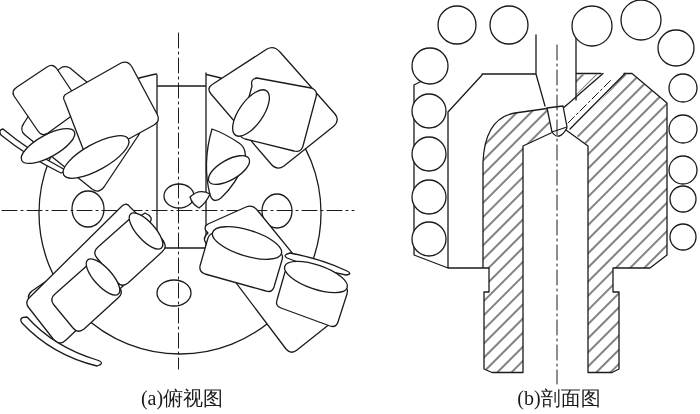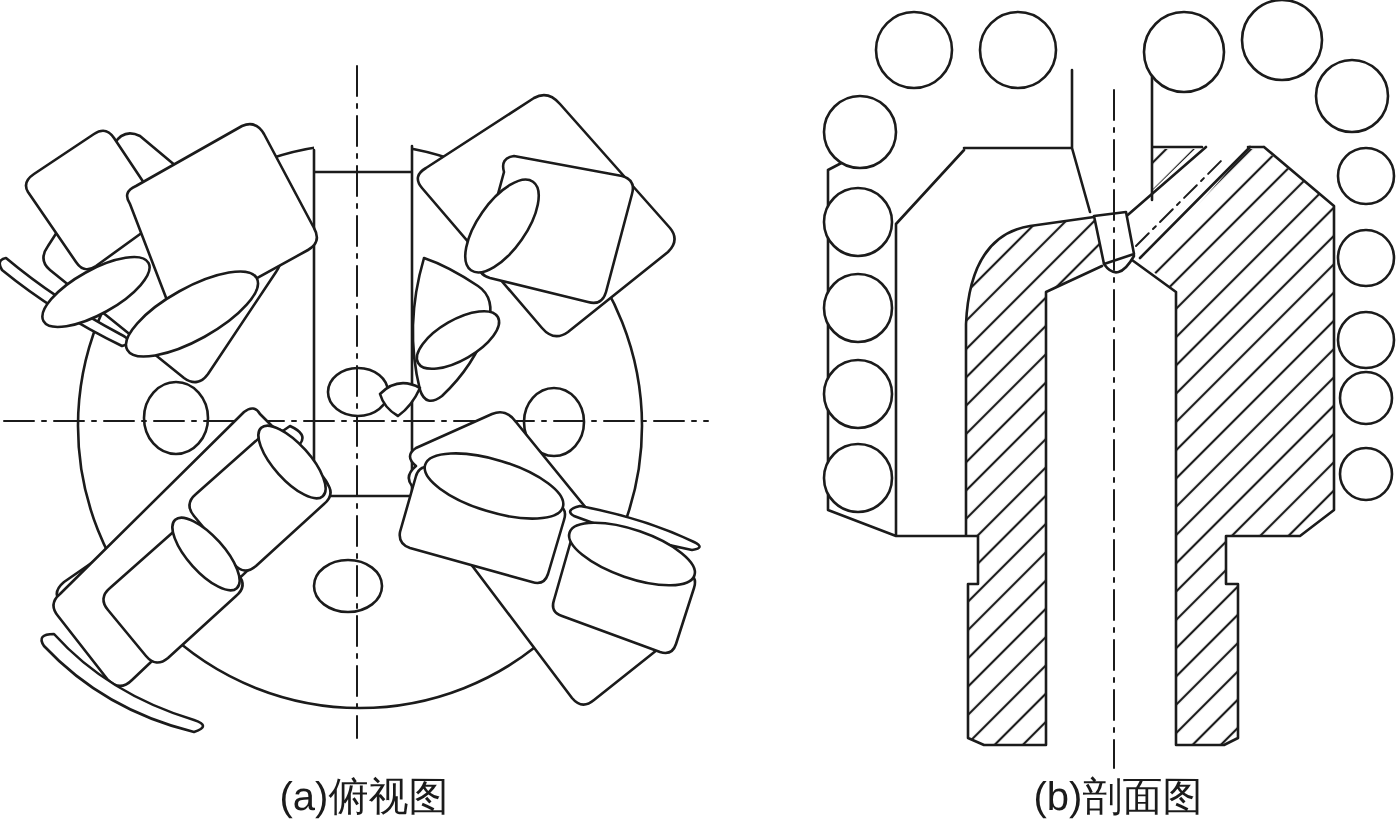--- a/index.html
+++ b/index.html
@@ -1,17 +1,17 @@
 <!DOCTYPE html>
 <html><head>
 <meta charset="utf-8">
 <style>
   html,body{margin:0;padding:0;background:#ffffff;}
   .canvas{position:relative;width:700px;height:414px;background:#ffffff;overflow:hidden;
-          font-family:Liberation Sans, sans-serif;}
+          font-family:Liberation Serif, serif;}
   svg{position:absolute;left:0;top:0;}
   .caption{font-size:20px;}
 </style>
 </head>
 <body>
 
 <div class="canvas">
 <svg width="700" height="414" viewBox="0 0 700 414">
   <defs>
     <pattern id="hatch" width="10" height="10" patternUnits="userSpaceOnUse" patternTransform="rotate(-45)">

